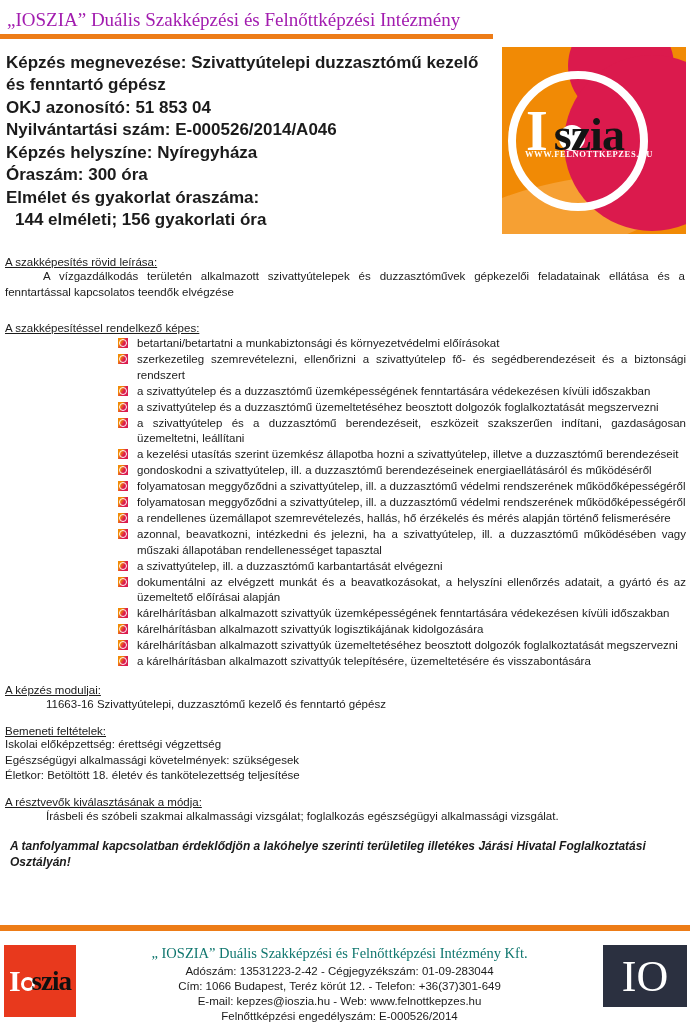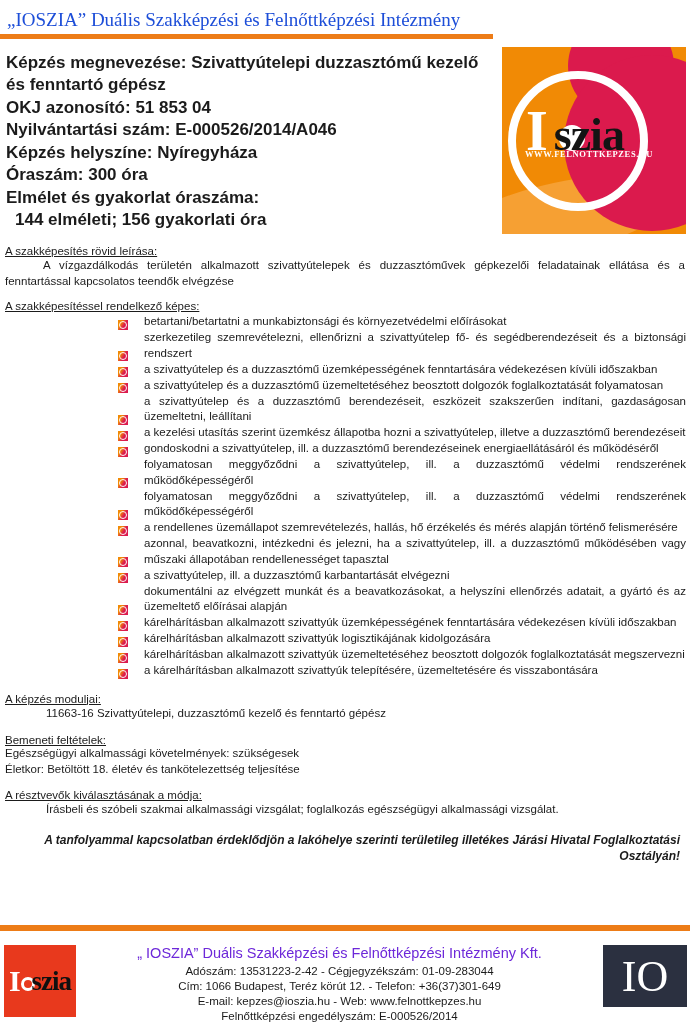--- a/index.html
+++ b/index.html
@@ -10,21 +10,21 @@
     --navy:#2B3040;
     --ink:#1b1b1b;
   }
   *{margin:0;padding:0;box-sizing:border-box;}
   html,body{background:#fff;}
   body{width:690px;height:1024px;overflow:hidden;position:relative;
        font-family:"Liberation Sans",sans-serif;color:var(--ink);}
   .page{width:690px;height:1024px;position:relative;background:#fff;}
 
   
-  .header-title{font-family:"Liberation Serif",serif;font-size:19px;color:#1d4ed8;
+  .header-title{font-family:"Liberation Serif",serif;font-size:19px;color:#a21caf;
                 padding:9px 0 3px 7px;}
   .header-rule{width:493px;height:5px;background:var(--orange);}
 
   
   .top-row{display:flex;align-items:center;padding:8px 4px 0 6px;}
   .course-block{width:496px;font-weight:bold;font-size:17px;line-height:22.5px;
                 padding-top:2px;letter-spacing:0;}
   .course-indent{padding-left:9px;}
 
   
@@ -43,53 +43,53 @@
                         display:flex;align-items:baseline;}
   .logo-main .li{color:#fff;font-size:56px;line-height:1;}
   .logo-main .o-disc{position:absolute;left:33px;top:22px;width:26px;height:26px;
                      background:#fff;border-radius:50%;z-index:-1;}
   .logo-main .szia{color:#141414;font-size:46px;line-height:1;margin-left:6px;letter-spacing:-1px;}
   .logo-main .logo-url{position:absolute;left:23px;top:102px;z-index:3;color:#fff;
                        font-family:"Liberation Serif",serif;font-weight:bold;
                        font-size:8.5px;letter-spacing:.6px;}
 
   
-  .section{margin-top:11px;}
+  .section{margin-top:22px;}
   .heading{font-size:11.5px;text-decoration:underline;padding-left:5px;}
   .para{font-size:11.5px;line-height:15.5px;text-align:justify;padding:1px 5px 0 5px;
         text-indent:38px;}
   .indent-line{font-size:11.5px;line-height:15.5px;padding-left:46px;margin-top:1px;}
   .plain-line{font-size:11.5px;line-height:15.5px;padding-left:5px;}
 
   .cap-list{margin-top:2px;padding:0 4px 0 86px;}
-  .cap-item{display:flex;gap:16px;align-items:flex-end;margin-bottom:.5px;padding-left:32px;}
+  .cap-item{display:flex;gap:9px;align-items:flex-start;margin-bottom:.5px;padding-left:32px;}
   .cap-text{font-size:11.5px;line-height:15.5px;text-align:justify;flex:1;}
   .bullet{flex:none;width:10px;height:10px;margin-top:2px;
           background:linear-gradient(120deg,#F18A05 28%,#DB1A4D 58%);position:relative;}
   .bullet::after{content:"";position:absolute;left:1px;top:1px;width:6px;height:6px;
                  border:1px solid rgba(255,255,255,.95);border-radius:50%;}
 
   .notice{margin-top:14px;padding:0 10px;font-size:12px;line-height:16px;
-          font-weight:bold;font-style:italic;text-align:right;}
+          font-weight:bold;font-style:italic;text-align:left;}
 
   .link{text-decoration:underline;cursor:pointer;}
 
   
   .footer{position:absolute;left:0;top:925px;width:690px;}
   .footer-rule{width:690px;height:6px;background:var(--orange);}
   .footer-row{display:flex;align-items:flex-start;padding:14px 3px 0 4px;}
   .logo-small{flex:none;width:72px;height:72px;background:var(--footer-red);
               display:flex;align-items:center;justify-content:center;
               font-family:"Liberation Serif",serif;font-weight:bold;}
   .logo-small .i{color:#fff;font-size:30px;line-height:1;}
   .logo-small .o{flex:none;width:14px;height:14px;border:3px solid #fff;border-radius:50%;
                  margin:6px -3px 0 0;}
   .logo-small .szia{color:#101010;font-size:27px;line-height:1;letter-spacing:-1px;}
   .footer-center{flex:1;text-align:center;font-size:11.5px;line-height:15px;padding-top:1px;}
-  .footer-company{font-family:Liberation Sans, sans-serif;font-size:14.5px;color:#6d28d9;
+  .footer-company{font-family:Liberation Serif, serif;font-size:14.5px;color:#0f766e;
                   margin-bottom:3px;}
   .logo-io{flex:none;width:84px;height:62px;background:var(--navy);color:#fff;
            font-family:"Liberation Serif",serif;font-size:44px;
            display:flex;align-items:center;justify-content:center;}
 </style>
 </head>
 <body>
 
 <div class="page">
 
@@ -136,21 +136,21 @@
       <div class="cap-item">
           <span class="bullet"></span>
           <span class="cap-text">szerkezetileg szemrevételezni, ellenőrizni a szivattyútelep fő- és segédberendezéseit és a biztonsági rendszert</span>
         </div>
       <div class="cap-item">
           <span class="bullet"></span>
           <span class="cap-text">a szivattyútelep és a duzzasztómű üzemképességének fenntartására védekezésen kívüli időszakban</span>
         </div>
       <div class="cap-item">
           <span class="bullet"></span>
-          <span class="cap-text">a szivattyútelep és a duzzasztómű üzemeltetéséhez beosztott dolgozók foglalkoztatását folyamatosan</span>
+          <span class="cap-text">a szivattyútelep és a duzzasztómű üzemeltetéséhez beosztott dolgozók foglalkoztatását megszervezni</span>
         </div>
       <div class="cap-item">
           <span class="bullet"></span>
           <span class="cap-text">a szivattyútelep és a duzzasztómű berendezéseit, eszközeit szakszerűen indítani, gazdaságosan üzemeltetni, leállítani</span>
         </div>
       <div class="cap-item">
           <span class="bullet"></span>
           <span class="cap-text">a kezelési utasítás szerint üzemkész állapotba hozni a szivattyútelep, illetve a duzzasztómű berendezéseit</span>
         </div>
       <div class="cap-item">
@@ -200,20 +200,21 @@
     </div>
   </div>
 
   <div class="section" style="margin-top:14px;">
     <div class="heading">A képzés moduljai:</div>
     <div class="indent-line">11663-16 Szivattyútelepi, duzzasztómű kezelő és fenntartó gépész</div>
   </div>
 
   <div class="section" style="margin-top:13px;">
     <div class="heading">Bemeneti feltételek:</div>
+    <div class="plain-line">Iskolai előképzettség: érettségi végzettség</div>
     <div class="plain-line">Egészségügyi alkalmassági követelmények: szükségesek</div>
     <div class="plain-line">Életkor: Betöltött 18. életév és tankötelezettség teljesítése</div>
   </div>
 
   <div class="section" style="margin-top:12px;">
     <div class="heading">A résztvevők kiválasztásának a módja:</div>
     <div class="indent-line">Írásbeli és szóbeli szakmai alkalmassági vizsgálat; foglalkozás egészségügyi alkalmassági vizsgálat.</div>
   </div>
 
   <div class="notice">A tanfolyammal kapcsolatban érdeklődjön a lakóhelye szerinti területileg illetékes Járási Hivatal Foglalkoztatási Osztályán!</div>

